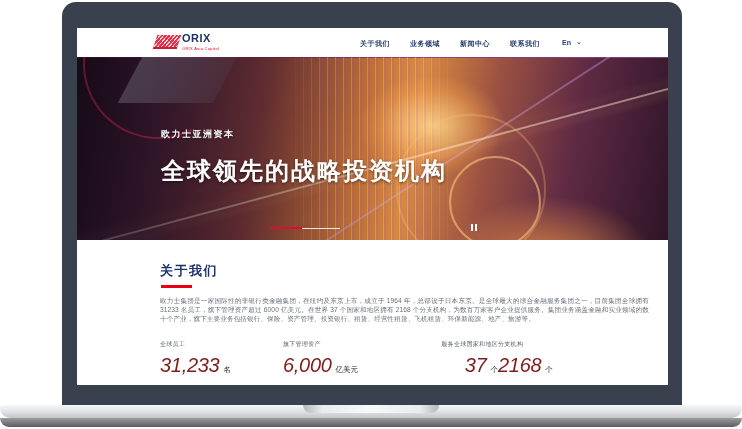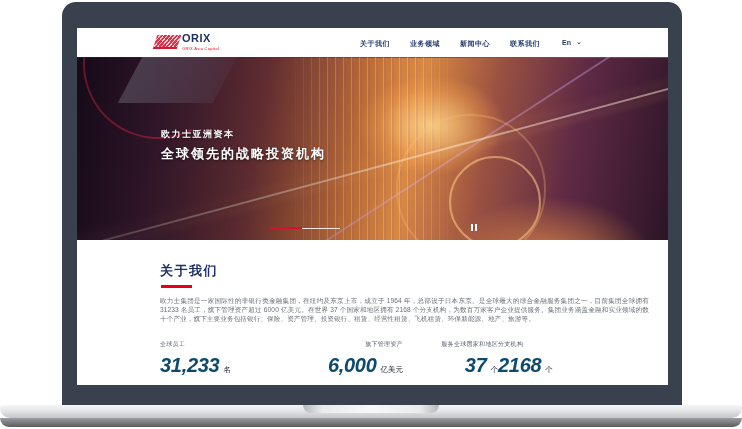--- a/index.html
+++ b/index.html
@@ -66,41 +66,41 @@
   .red-trail { position:absolute; left:6px; top:-68px; width:150px; height:150px; border-radius:50%;
                border:2.5px solid transparent; border-left-color:#d62a52; border-bottom-color:#d62a52;
                transform:rotate(18deg); }
   .gray-structure { position:absolute; left:9%; top:0; width:95px; height:46px;
                     background:linear-gradient(75deg, rgba(195,190,205,.55), rgba(120,110,140,.15));
                     transform:skewX(-28deg); }
   .hero-shade { position:absolute; inset:0;
                 background:linear-gradient(90deg, rgba(16,7,20,.6), rgba(16,7,20,.28) 30%, transparent 55%); }
   .hero-text { position:absolute; left:84px; top:71px; z-index:3; color:#fff; }
   .hero-kicker { font-size:9px; font-weight:700; letter-spacing:1.5px; text-shadow:0 1px 2px rgba(0,0,0,.5); }
-  .hero-title  { font-size:13px; font-weight:700; letter-spacing:2px; margin-top:4px;
+  .hero-title  { font-size:24px; font-weight:700; letter-spacing:2px; margin-top:14px;
                  text-shadow:0 1px 3px rgba(0,0,0,.55); }
   .prog-red   { position:absolute; left:193px; top:170px; width:32px; height:2px; background:#d41230; z-index:3; }
   .prog-white { position:absolute; left:225px; top:170.5px; width:38px; height:1px; background:rgba(255,255,255,.85); z-index:3; }
   .pause-btn { position:absolute; left:391px; top:165px; width:12px; height:10px; z-index:3;
                display:flex; gap:2px; align-items:center; justify-content:center; cursor:pointer; }
   .pause-btn i { display:block; width:2px; height:7px; background:#fff; }
 
   
   .about { position:absolute; left:0; top:212px; width:591px; height:145px; background:#fff; }
   .about-title { position:absolute; left:83px; top:22px; font-size:13px; font-weight:700;
                  color:#1d3166; letter-spacing:1.5px; }
   .title-rule { position:absolute; left:84px; top:45px; width:31px; height:2.5px; background:#e60012; }
   .about-par { position:absolute; left:83px; top:56px; width:489px; font-size:6.6px; line-height:9px;
                color:#6a7078; letter-spacing:.1px; text-align:justify; }
   .stats { position:absolute; left:83px; top:100px; width:490px; display:flex; }
   .stat { display:flex; flex-direction:column; }
-  .stat-0{width:123px;} .stat-1{width:120px;align-items:flex-end;} .stat-2{width:95px;align-items:flex-end;} .stat-3{flex:1;justify-content:flex-end;}
+  .stat-0{width:123px;} .stat-1{width:120px;} .stat-2{width:95px;align-items:flex-end;} .stat-3{flex:1;justify-content:flex-end;}
   .stat-label { font-size:6px; color:#565d68; letter-spacing:.3px; }
   .stat-value { display:flex; align-items:baseline; margin-top:5px; }
-  .stat-num { font-size:20px; font-style:italic; font-weight:700; color:#0c4a6e; letter-spacing:-.3px; }
+  .stat-num { font-size:20px; font-style:italic; font-weight:400; color:#7f1d1d; letter-spacing:-.3px; }
   .stat-unit { font-size:7.5px; color:#232834; margin-left:4px; }
 </style>
 </head>
 <body>
 
 <div class="stage">
   <div class="bezel">
     <div class="screen">
 
       <header class="site-header">

